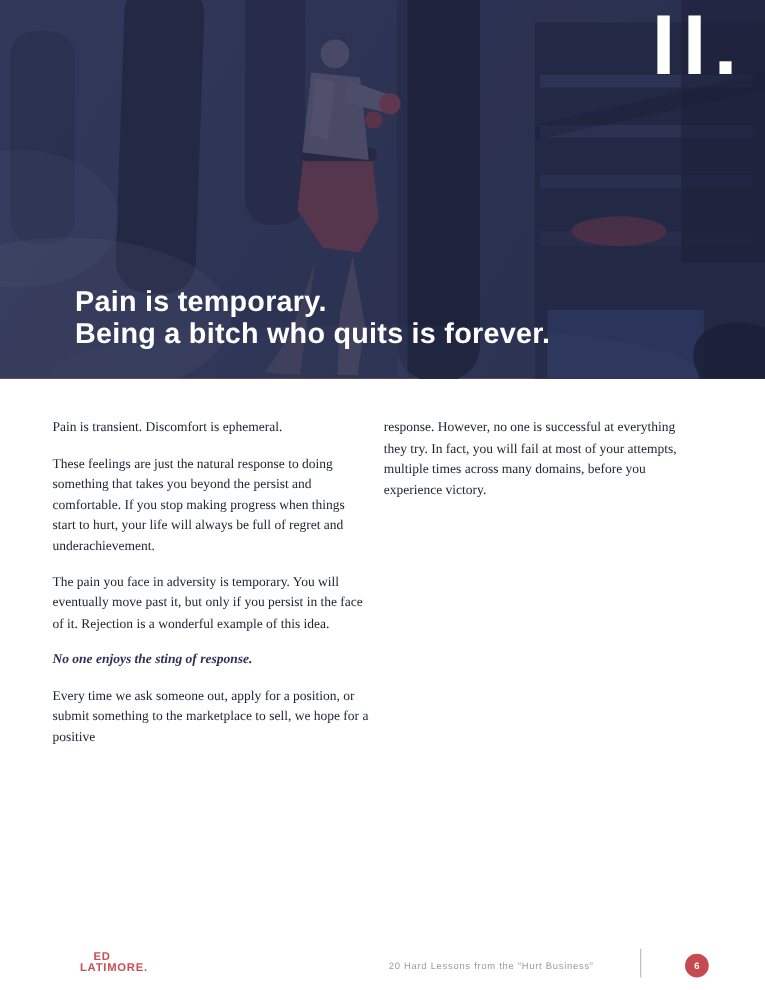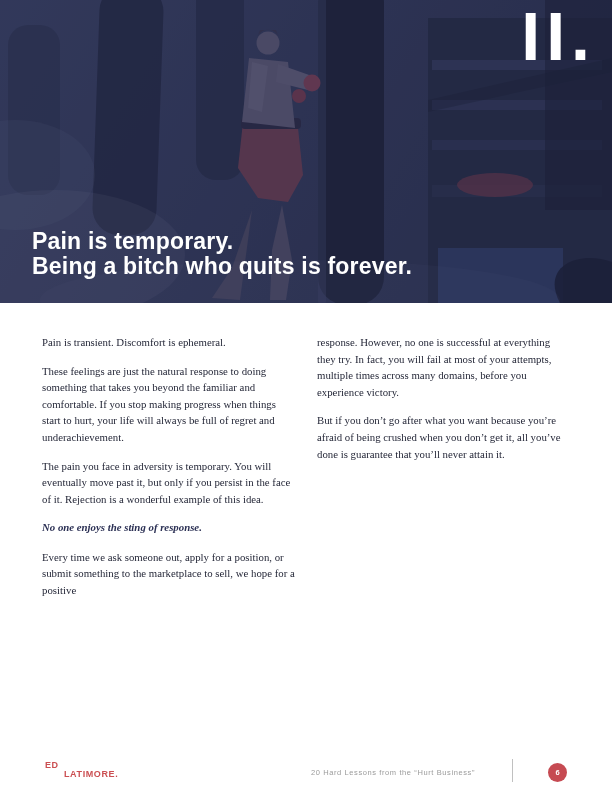--- a/index.html
+++ b/index.html
@@ -23,56 +23,56 @@
   .hero svg { position:absolute; top:0; left:0; }
   .chapter-number {
     position:absolute; top:2px; right:16px;
     color:#ffffff;
     font-size:68px; font-weight:bold;
     letter-spacing:6px;
     line-height:1;
     font-family:"Liberation Sans", sans-serif;
   }
   .hero-title {
-    position:absolute; left:32px; top:229px;
+    position:absolute; left:60px; top:229px;
     color:#ffffff;
     font-size:23px; font-weight:bold;
     line-height:24.5px;
     letter-spacing:0.2px;
     white-space:nowrap;
   }
 
   
   .content {
     position:absolute; top:303px; left:0;
     width:612px;
     padding:31px 42px 0 42px;
     display:flex;
-    column-gap:22px;
+    column-gap:12px;
     color:#1f2233;
     font-family:"Liberation Serif", serif;
   }
   .col { width:253px; }
   .col p {
     font-size:10.8px;
     line-height:16.6px;
     margin-bottom:12px;
     color:#1f2233;
   }
   .col p.emphasis {
     font-weight:bold;
     font-style:italic;
     color:#2b3054;
     line-height:17.2px;
   }
 
   
   .footer {
     position:absolute; left:0; top:752px;
-    width:612px; height:40px;
+    width:612px; height:40px;text-align:center;
   }
   .brand-logo {
     position:absolute; left:45px; top:9px;
     color:#cb4f52;
     font-weight:bold;
     font-size:9px;
     letter-spacing:0.6px;
     line-height:9px;
   }
   .brand-logo .line2 { margin-left:9px; margin-top:0px;padding-left:10px; }
@@ -161,28 +161,27 @@
 
     <div class="hero-title">
       <div>Pain is temporary.</div>
       <div>Being a bitch who quits is forever.</div>
     </div>
   </div>
 
   <div class="content">
     <div class="col">
       <p>Pain is transient. Discomfort is ephemeral.</p>
-      <p>These feelings are just the natural response to doing something that takes you beyond the familiar and comfortable. If you stop making progress when things start to hurt, your life will always be full of regret and underachievement.</p>
+      <p>These feelings are just the natural response to doing something that takes you beyond the persist and comfortable. If you stop making progress when things start to hurt, your life will always be full of regret and underachievement.</p>
       <p>The pain you face in adversity is temporary. You will eventually move past it, but only if you persist in the face of it. Rejection is a wonderful example of this idea.</p>
       <p class="emphasis">No one enjoys the sting of response.</p>
       <p>Every time we ask someone out, apply for a position, or submit something to the marketplace to sell, we hope for a positive</p>
     </div>
     <div class="col">
       <p>response. However, no one is successful at everything they try. In fact, you will fail at most of your attempts, multiple times across many domains, before you experience victory.</p>
-      <p>But if you don’t go after what you want because you’re afraid of being crushed when you don’t get it, all you’ve done is guarantee that you’ll never attain it.</p>
     </div>
   </div>
 
   <div class="footer">
     <div class="brand-logo">
       <div>ED</div>
       <div class="line2">LATIMORE.</div>
     </div>
     <div class="book-title">20 Hard Lessons from the “Hurt Business”</div>
     <div class="footer-divider"></div>

